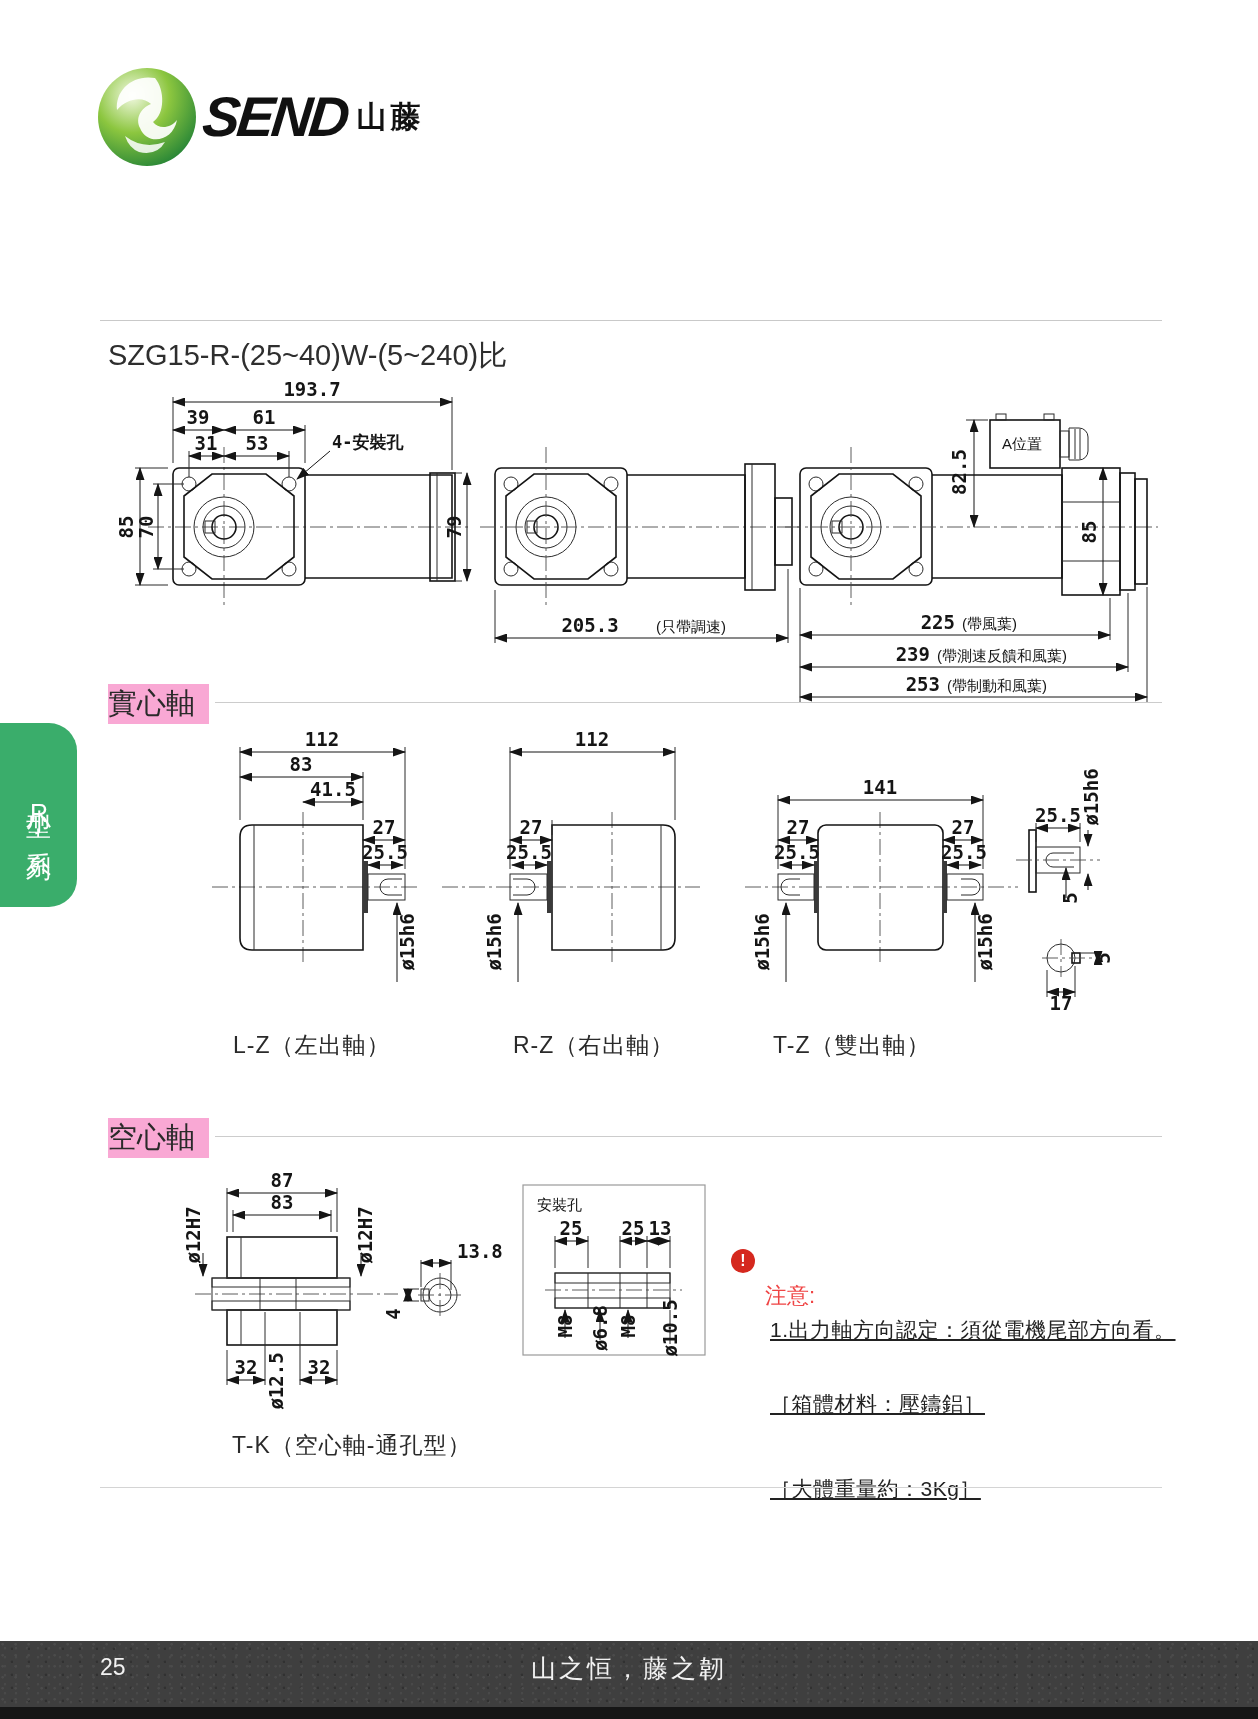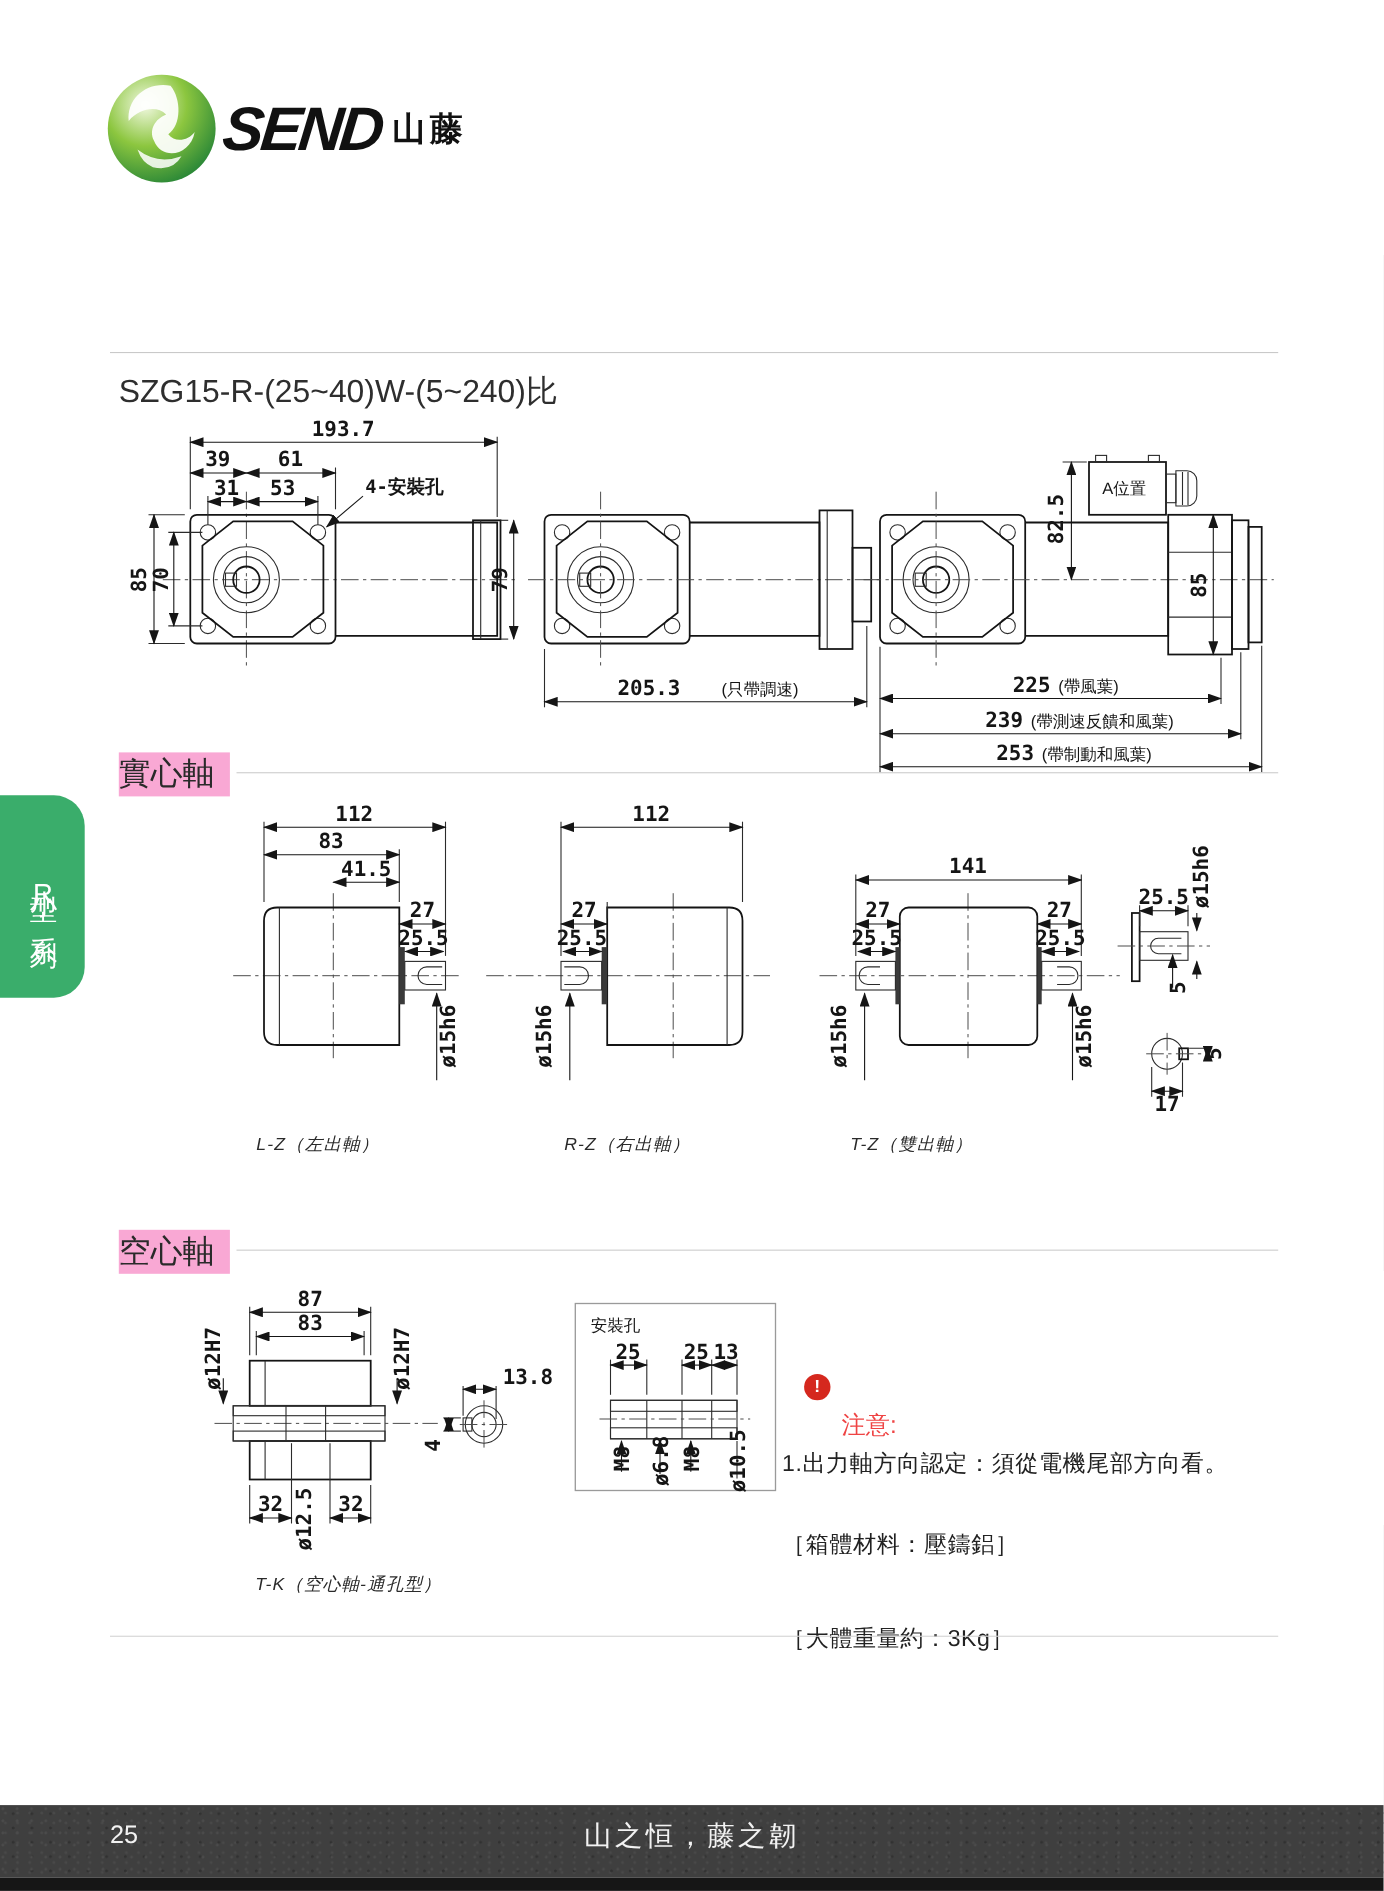--- a/index.html
+++ b/index.html
@@ -16,26 +16,26 @@
   .hr1{left:100px;top:320px;width:1062px;height:1px;background:#c9c9c9;}
   .doc-subtitle{left:108px;top:336px;font-size:29px;color:#2e2e2e;}
   .section-head{font-size:29px;color:#2a2a2a;background:#f9a8d4;padding-right:14px;z-index:3;}
   .section-line{height:1px;background:#cccccc;}
   
   #side-tab{left:0;top:723px;width:77px;height:184px;background:#3aad6b;
             border-radius:0 28px 28px 0;display:flex;align-items:center;justify-content:center;z-index:4;}
   #side-tab span{writing-mode:vertical-rl;text-orientation:upright;color:#fff;font-size:25px;
                  letter-spacing:5px;line-height:1;}
   
-  .draw-label{font-size:16px;color:#2a2a2a;letter-spacing:1px;font-style:italic;}
+  .draw-label{font-size:23px;color:#2a2a2a;letter-spacing:1px;}
   
   #note-icon{left:731px;top:1249px;width:24px;height:24px;border-radius:50%;background:#d5281e;
              color:#fff;font-weight:bold;font-size:16px;display:flex;align-items:center;justify-content:center;}
   .note-title{left:765px;top:1281px;font-size:22px;color:#ef4444;}
-  .note-line{left:711px;font-size:21px;color:#222;letter-spacing:0.5px;}
+  .note-line{left:770px;font-size:21px;color:#222;letter-spacing:0.5px;text-decoration:underline;}
   
   .hr2{left:100px;top:1487px;width:1062px;height:1px;background:#d4d4d4;}
   
   #footer{left:0;top:1641px;width:1258px;height:66px;background-color:#3f3f3f;
           background-image:radial-gradient(circle at 20% 30%, #4b4b4b 1px, transparent 1.6px),
                            radial-gradient(circle at 70% 60%, #313131 1px, transparent 1.6px),
                            radial-gradient(circle at 45% 80%, #494949 1px, transparent 1.6px);
           background-size:13px 11px,17px 13px,11px 9px;}
   #footer-strip{left:0;top:1707px;width:1258px;height:12px;background:#161616;}
   #page-num{left:100px;top:1654px;font-size:23px;color:#f2f2f2;}

